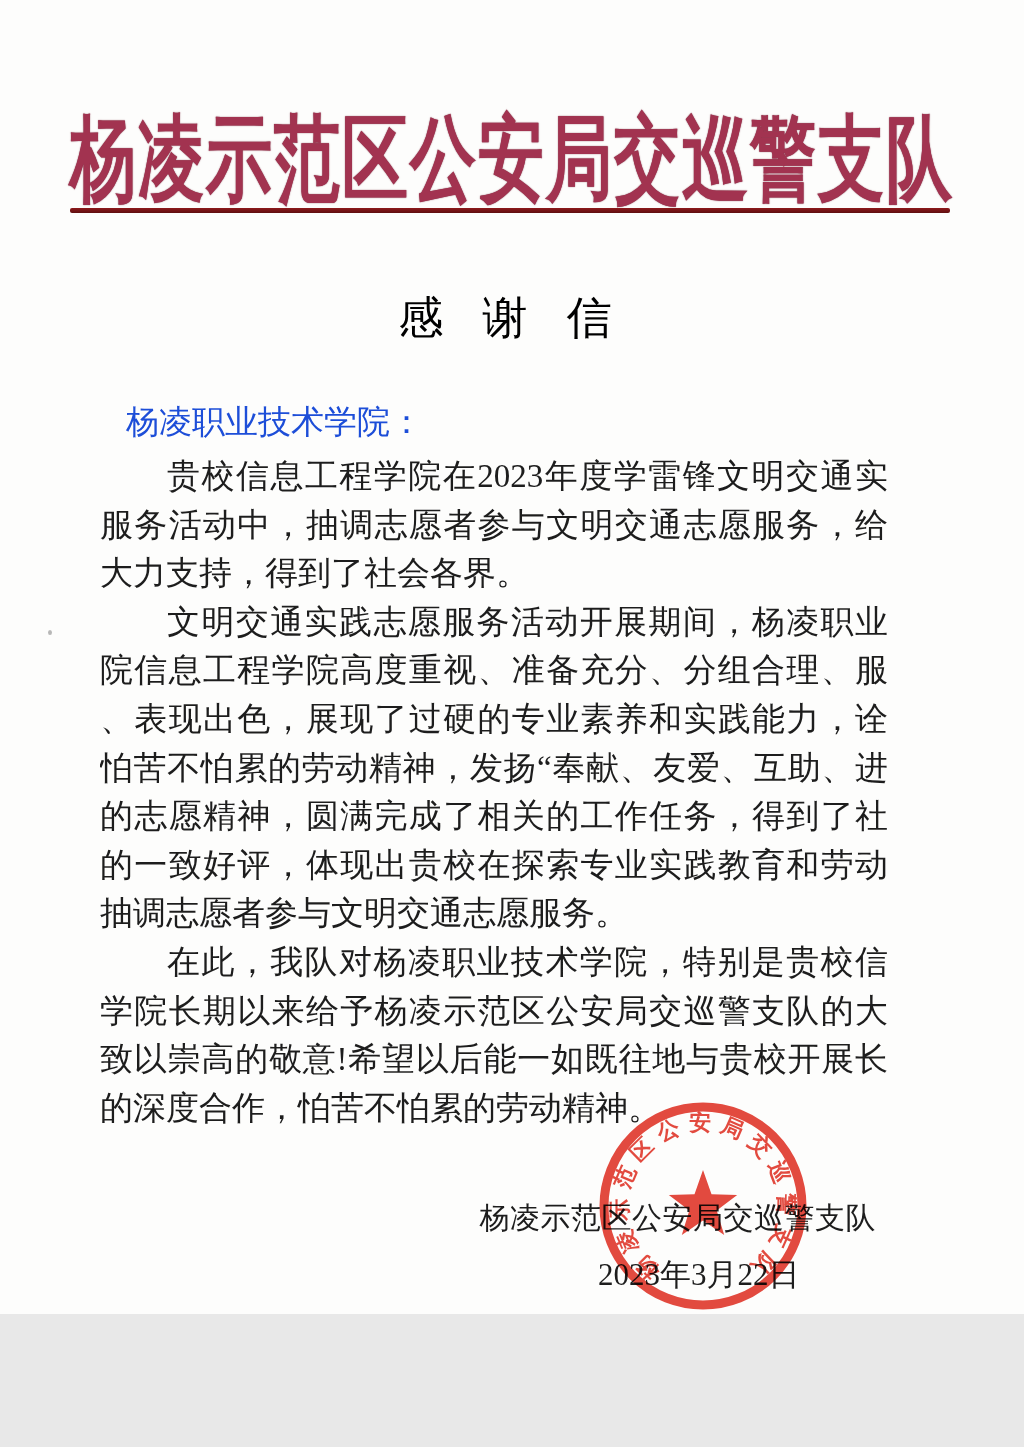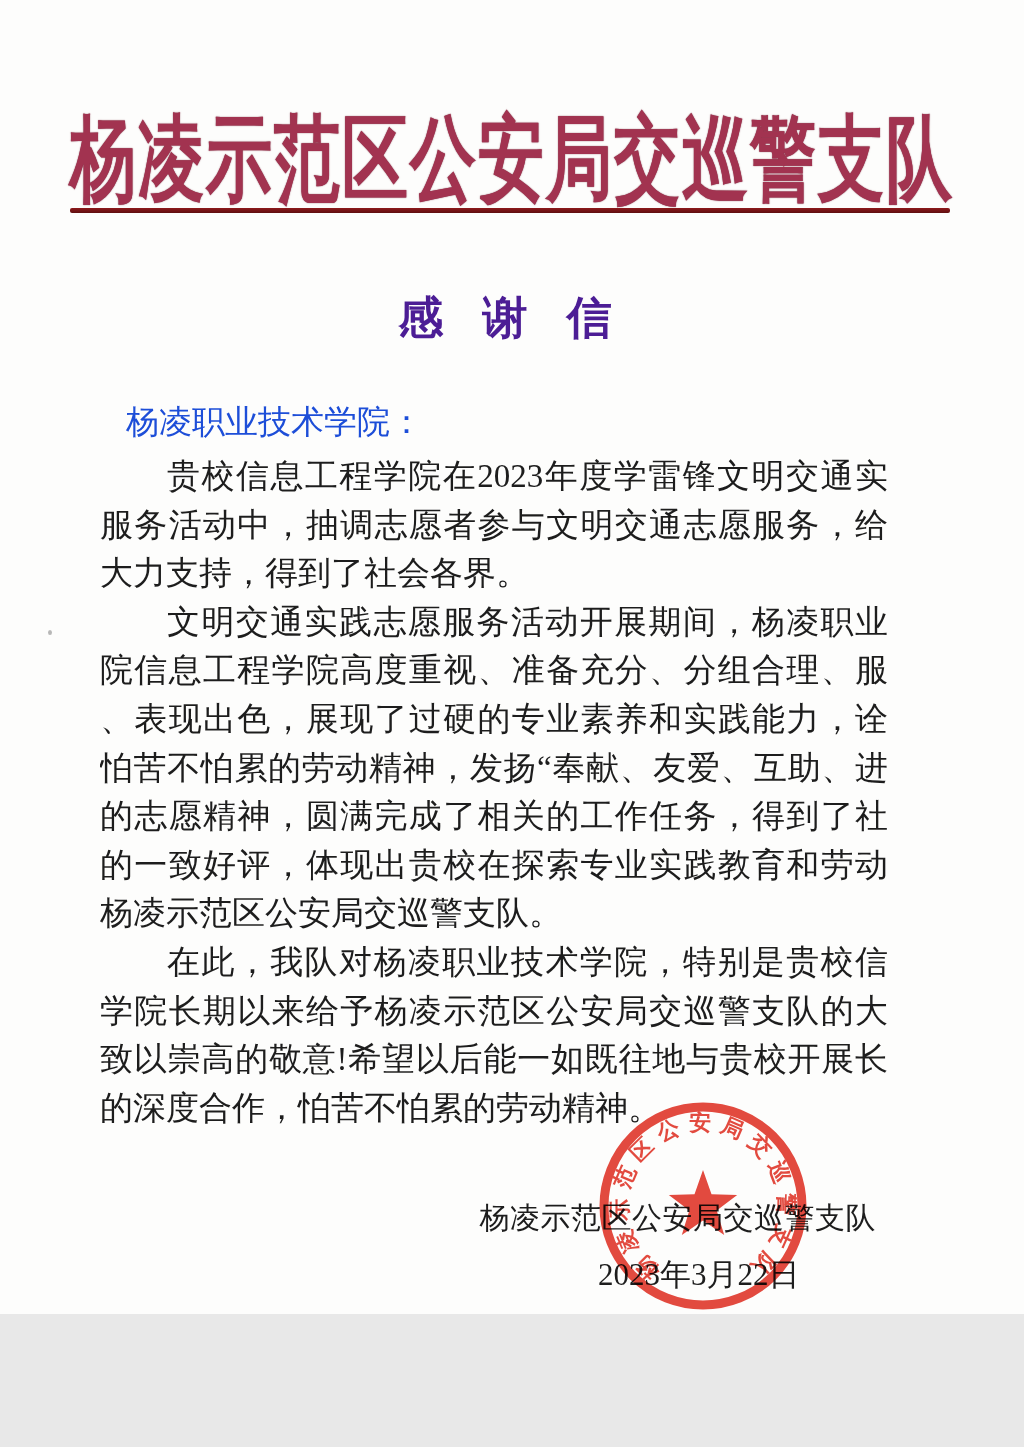--- a/index.html
+++ b/index.html
@@ -43,23 +43,23 @@
   }
 
   
   .letter-title {
     position: absolute;
     top: 288px;
     left: 0;
     width: 100%;
     text-align: center;
     font-size: 45px;
-    font-weight: 700;
+    font-weight: 400;
     letter-spacing: 14px;
-    color: #4c1d95;
+    color: #000000;
     white-space: nowrap;
   }
 
   
   .salutation {
     position: absolute;
     top: 400px;
     left: 126px;
     font-size: 33px;
     color: #1d4ed8;
@@ -151,21 +151,21 @@
   <div class="body-block">
     <div class="body-line indent">贵校信息工程学院在2023年度学雷锋文明交通实践志愿</div>
     <div class="body-line">服务活动中，抽调志愿者参与文明交通志愿服务，给予我队</div>
     <div class="body-line para-end">大力支持，得到了社会各界。</div>
     <div class="body-line indent">文明交通实践志愿服务活动开展期间，杨凌职业技术学</div>
     <div class="body-line">院信息工程学院高度重视、准备充分、分组合理、服务认真</div>
     <div class="body-line">、表现出色，展现了过硬的专业素养和实践能力，诠释了不</div>
     <div class="body-line">怕苦不怕累的劳动精神，发扬“奉献、友爱、互助、进步”</div>
     <div class="body-line">的志愿精神，圆满完成了相关的工作任务，得到了社会各界</div>
     <div class="body-line">的一致好评，体现出贵校在探索专业实践教育和劳动教育融</div>
-    <div class="body-line para-end">杨凌示范区公安局交巡警支队。</div>
+    <div class="body-line para-end">抽调志愿者参与文明交通志愿服务。</div>
     <div class="body-line indent">在此，我队对杨凌职业技术学院，特别是贵校信息工程</div>
     <div class="body-line">学院长期以来给予杨凌示范区公安局交巡警支队的大力支持，</div>
     <div class="body-line">致以崇高的敬意!希望以后能一如既往地与贵校开展长效性</div>
     <div class="body-line para-end">的深度合作，怕苦不怕累的劳动精神。</div>
   </div>
 
   <div class="signature-org">杨凌示范区公安局交巡警支队</div>
   <div class="signature-date">2023年3月22日</div>
 
   <svg class="seal" viewBox="-107 -107 214 214">

